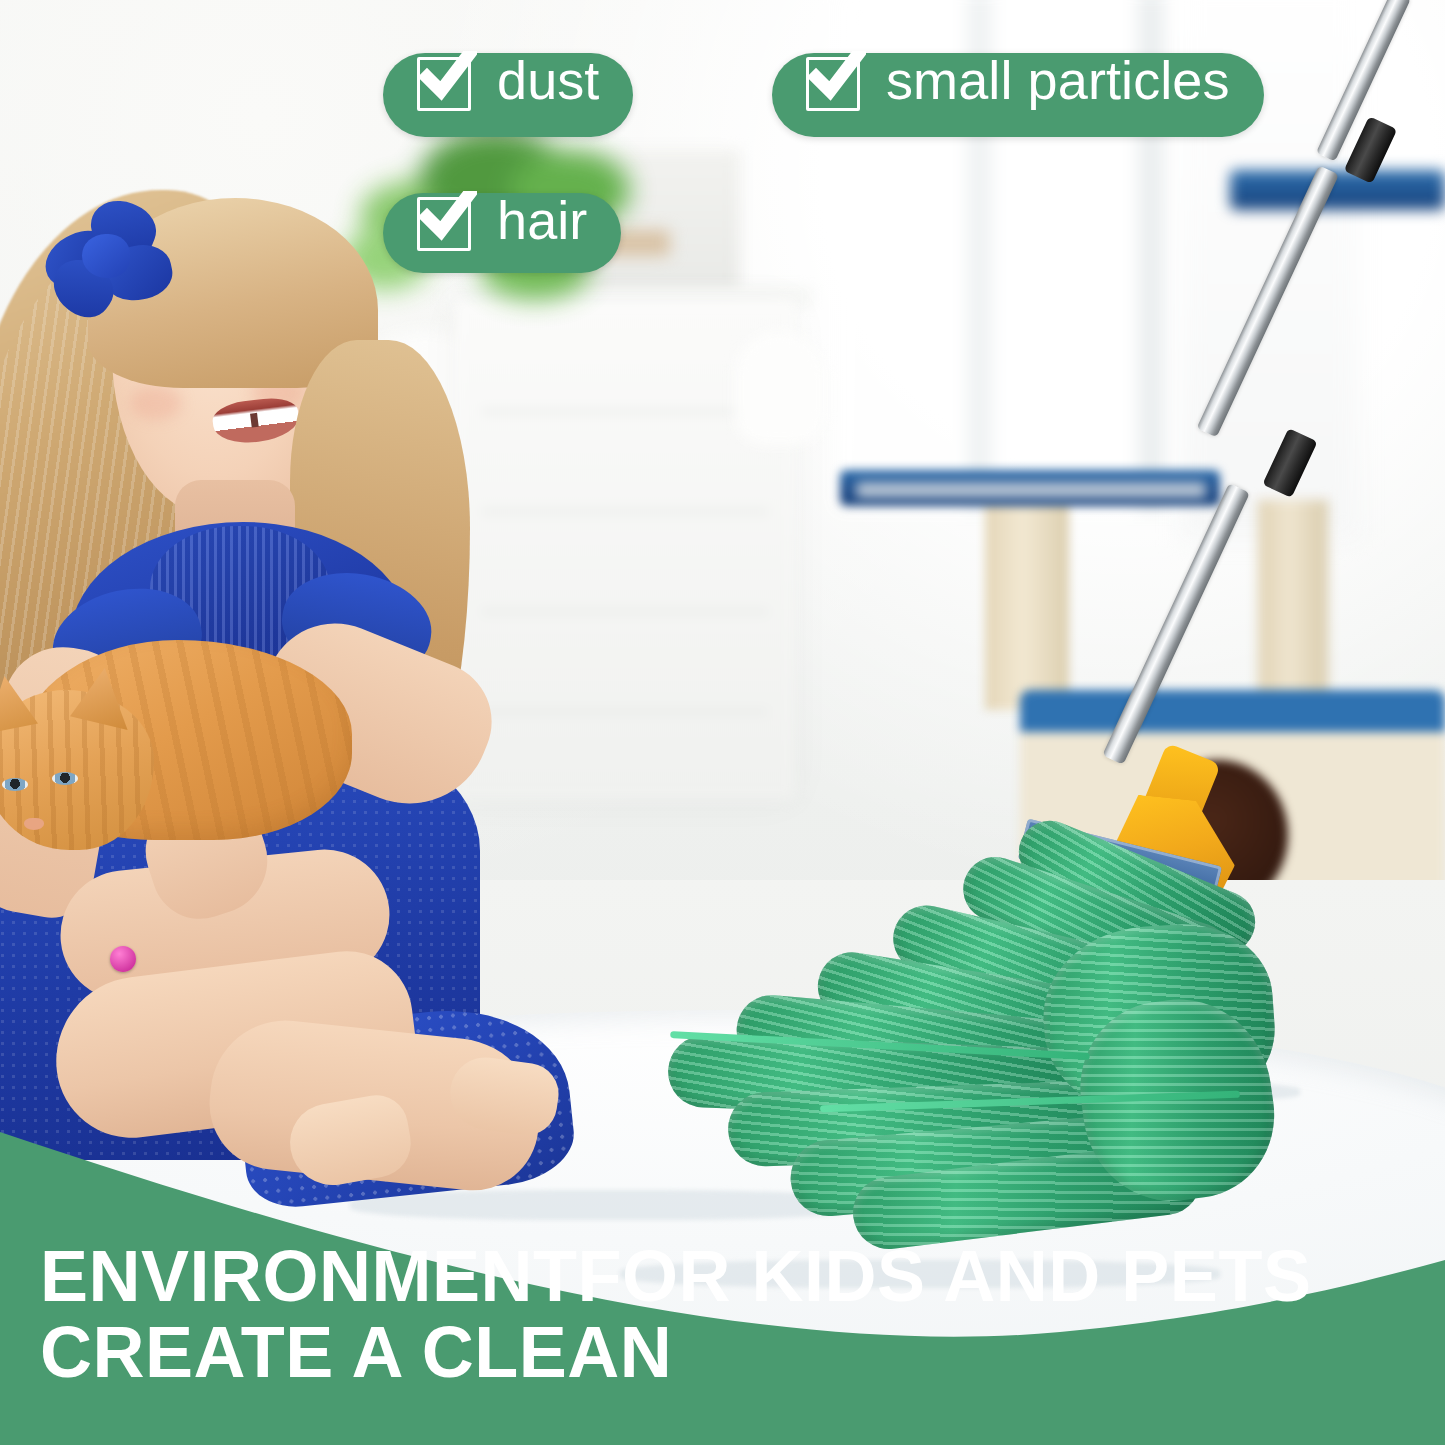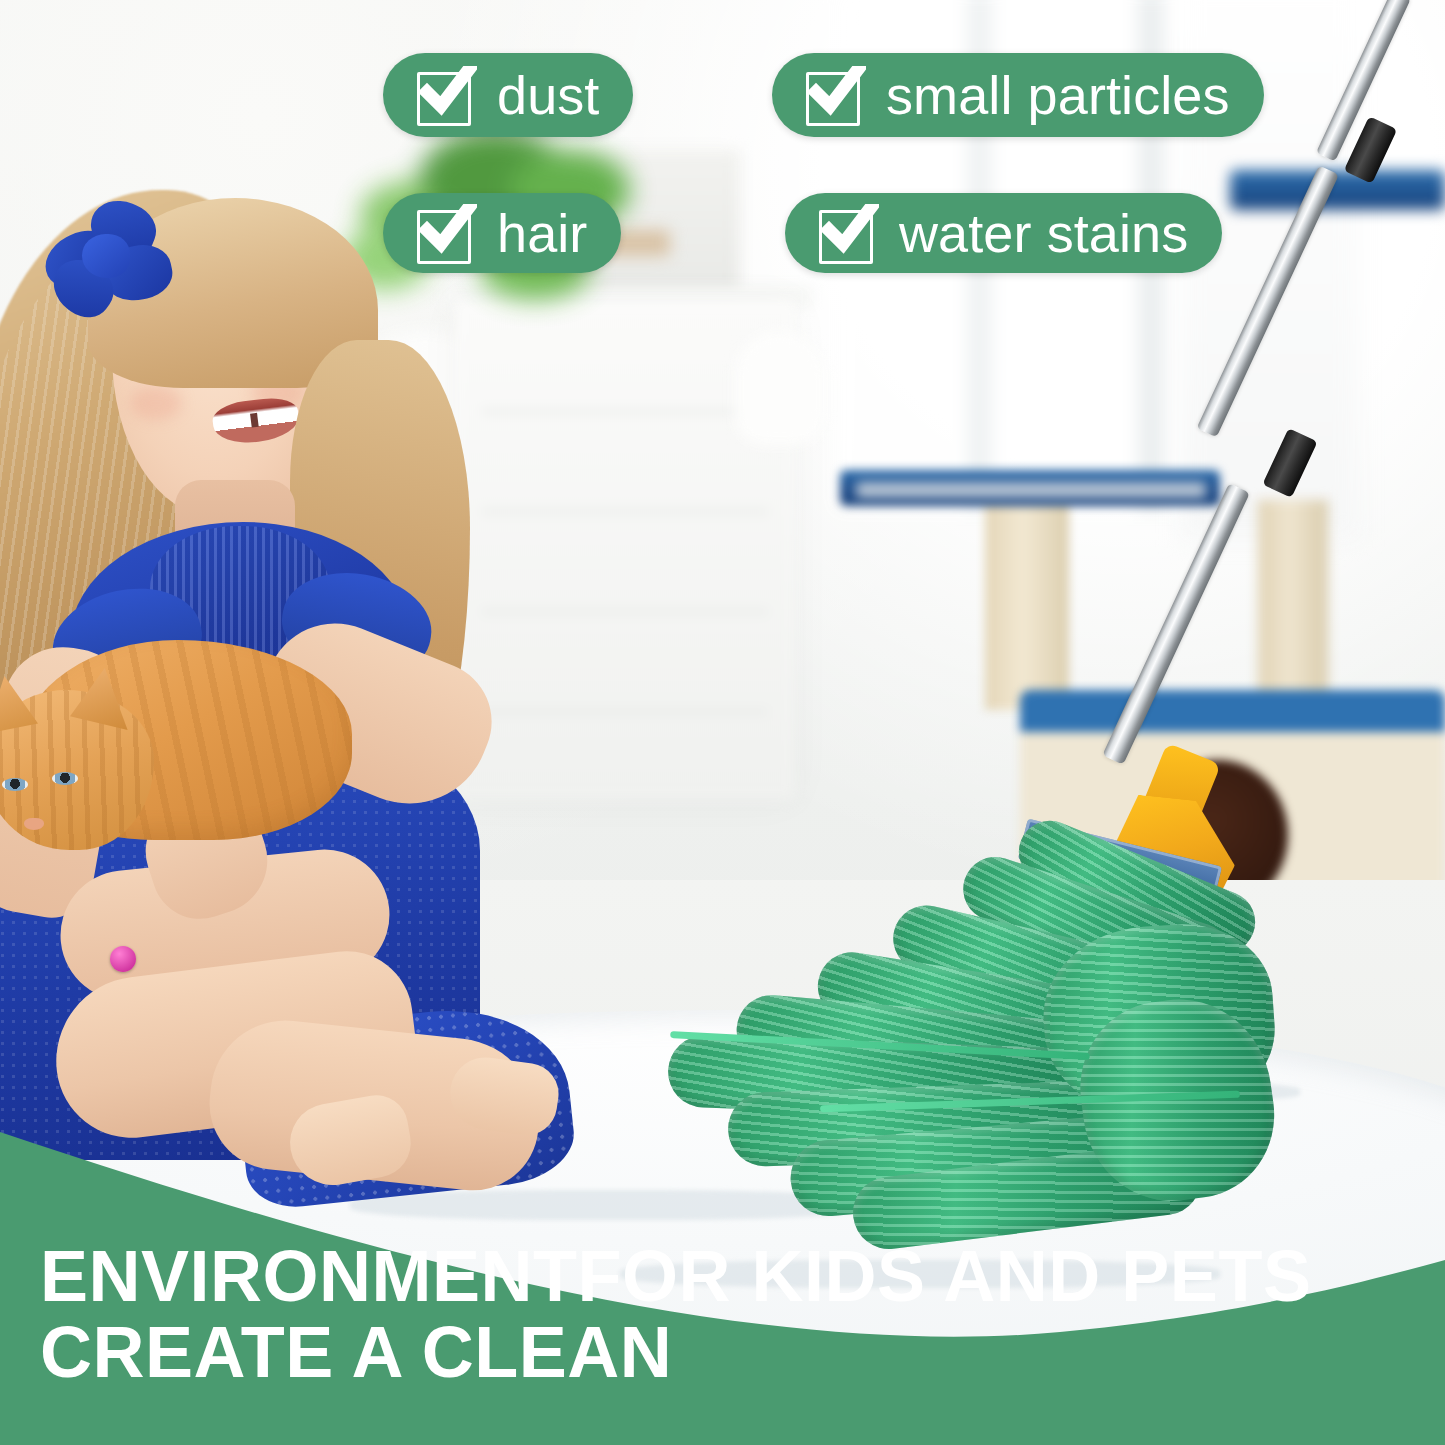--- a/index.html
+++ b/index.html
@@ -148,21 +148,21 @@
   .mop-seam{position:absolute;height:7px;border-radius:4px;background:linear-gradient(90deg,#63dfa6,#34b379);}
   .connector{position:absolute;left:1108px;top:745px;width:130px;height:160px;}
   .conn-body{position:absolute;left:8px;top:54px;width:120px;height:104px;
     background:linear-gradient(160deg,#ffc21f 0%, #f2a91b 48%, #d98f12 100%);
     clip-path:polygon(14% 0, 62% 0, 100% 58%, 86% 100%, 28% 100%, 0 46%);
     transform:rotate(6deg);}
   .conn-neck{position:absolute;left:44px;top:6px;width:58px;height:70px;
     background:linear-gradient(160deg,#ffc21f,#e79d15);border-radius:10px;transform:rotate(22deg);}
 
   
-  .pill{position:absolute;display:flex;align-items:center;gap:26px;
+  .pill{position:absolute;display:flex;gap:26px;
     background:#4a9b70;border-radius:60px;padding:0 34px;
     box-shadow:0 2px 7px rgba(0,0,0,.14);}
   .chk{position:relative;width:54px;height:54px;flex:0 0 54px;}
   .chk .box{position:absolute;left:0;top:4px;width:48px;height:48px;border:3px solid #ffffff;border-radius:2px;}
   .chk .tick{position:absolute;left:2px;top:-2px;width:58px;height:52px;}
   .pill-label{color:#ffffff;font-size:54px;line-height:1;letter-spacing:.1px;white-space:nowrap;
     font-family:"Liberation Sans", sans-serif;}
 
   
   .banner{position:absolute;left:0;top:1110px;width:1445px;height:335px;}
@@ -346,29 +346,20 @@
   <div class="pill" style="left:383px;top:193px;height:80px;">
     <span class="chk">
       <span class="box"></span>
       <svg class="tick" viewBox="0 0 58 52" aria-hidden="true">
         <path d="M8 26 L22 40 L54 -2" fill="none" stroke="#ffffff" stroke-width="13" stroke-linecap="square"></path>
       </svg>
     </span>
     <span class="pill-label">hair</span>
   </div>
 
-  <div class="pill" style="left:785px;top:193px;height:80px;">
-    <span class="chk">
-      <span class="box"></span>
-      <svg class="tick" viewBox="0 0 58 52" aria-hidden="true">
-        <path d="M8 26 L22 40 L54 -2" fill="none" stroke="#ffffff" stroke-width="13" stroke-linecap="square"></path>
-      </svg>
-    </span>
-    <span class="pill-label">water stains</span>
-  </div>
 
   <div class="banner">
     <svg width="1445" height="335" viewBox="0 0 1445 335" preserveAspectRatio="none" aria-hidden="true" style="position:absolute;left:0;top:0;">
       <path d="M0,22 C380,150 760,250 1060,222 C1230,206 1350,176 1445,150 L1445,335 L0,335 Z" fill="#4a9b70"></path>
     </svg>
     <div class="banner-text">
       <div>ENVIRONMENTFOR KIDS AND PETS</div>
       <div>CREATE A CLEAN</div>
     </div>
   </div>

